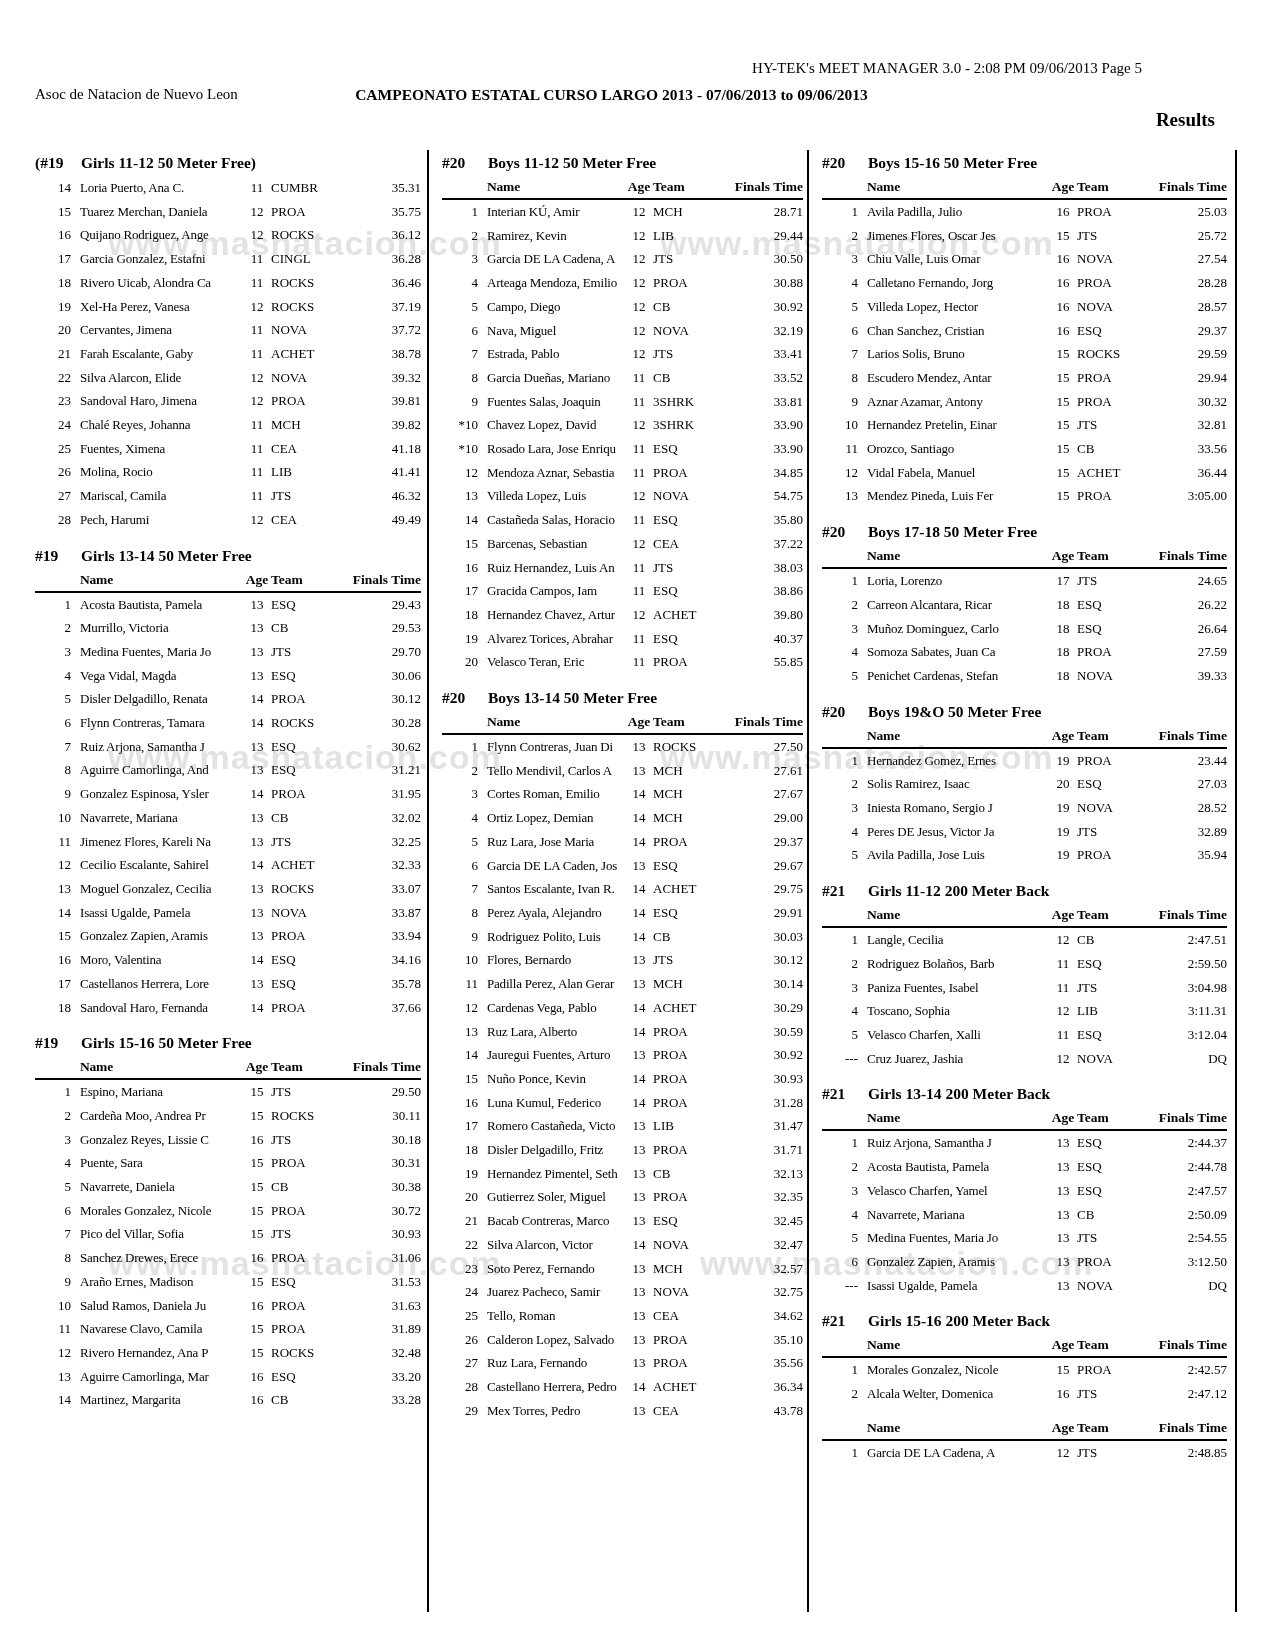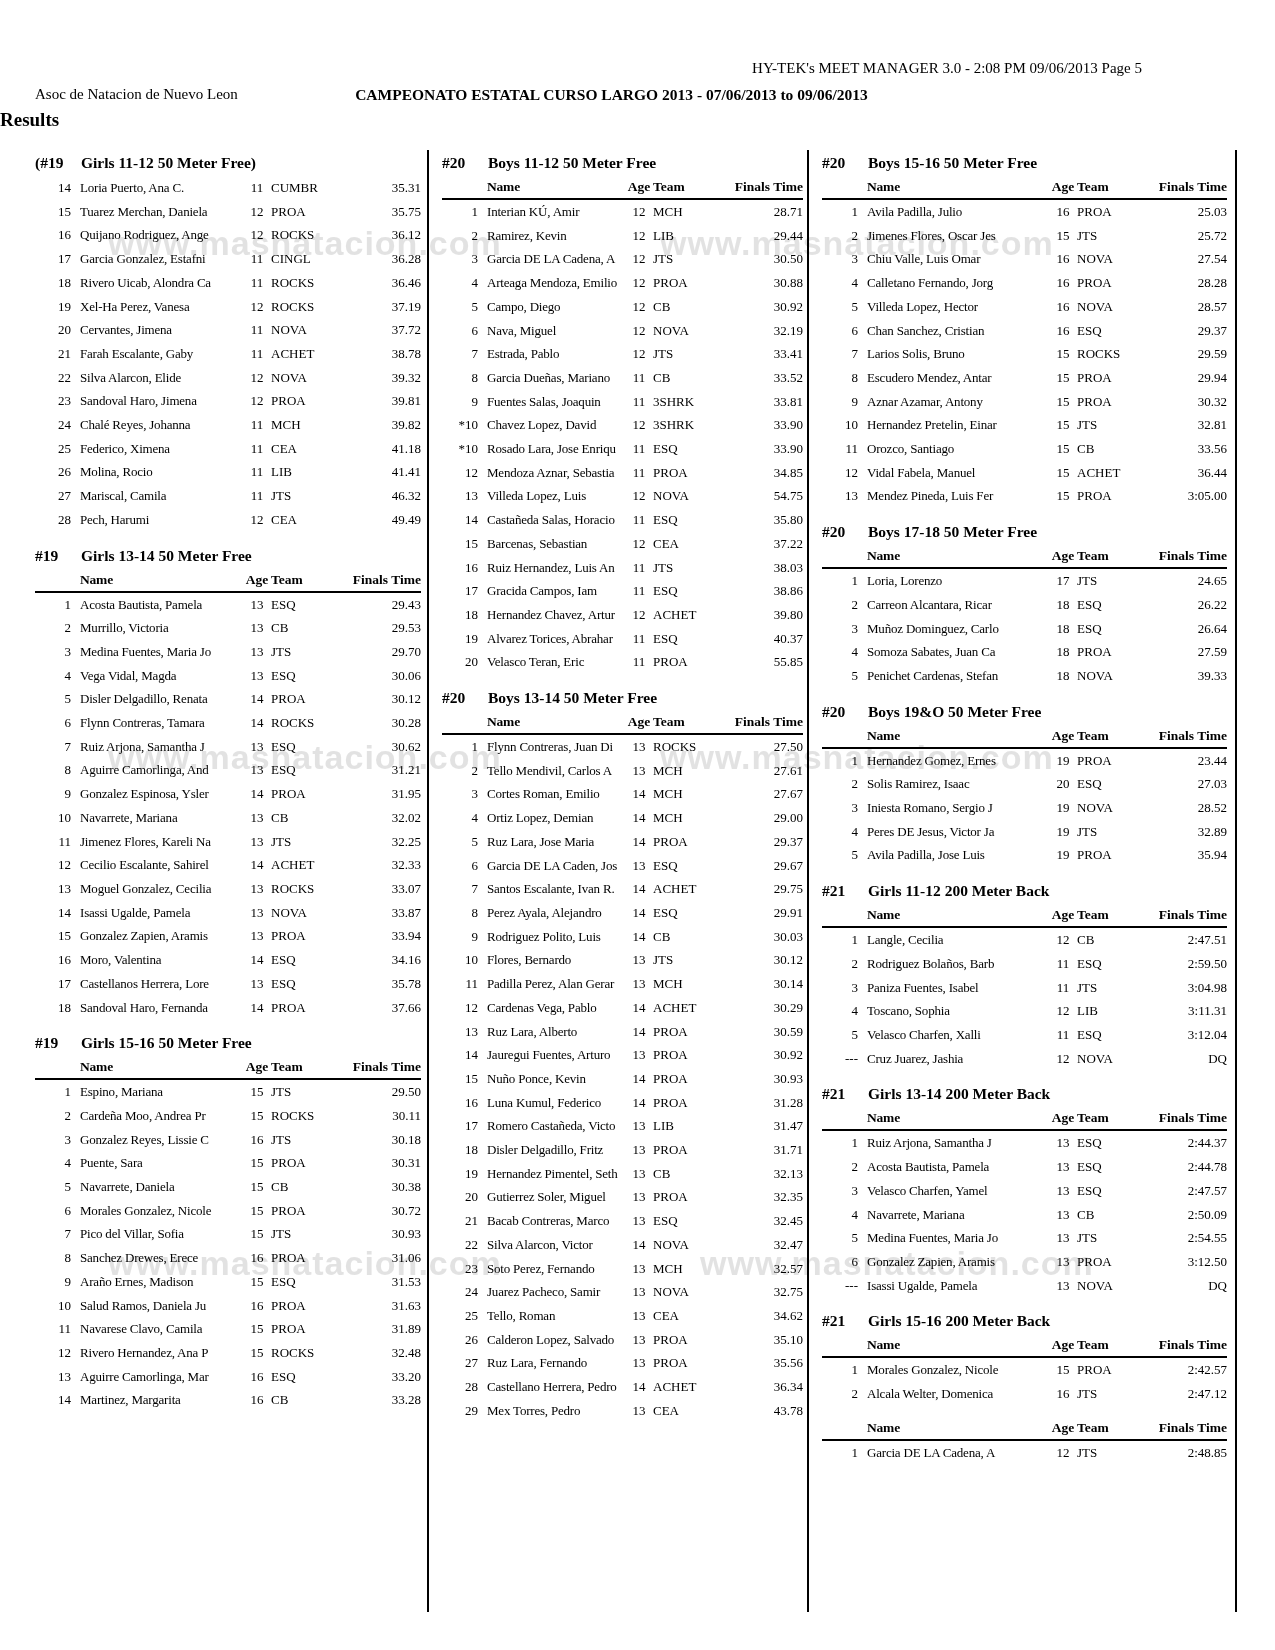--- a/index.html
+++ b/index.html
@@ -11,21 +11,21 @@
   .wm-layer{position:absolute;inset:0;z-index:0;pointer-events:none;}
   .wm{
     position:absolute;font-family:"Liberation Sans","DejaVu Sans",sans-serif;
     font-weight:bold;font-size:34px;letter-spacing:1px;color:#d4d4d4;opacity:.65;
     white-space:nowrap;
   }
   .content{position:absolute;inset:0;z-index:1;}
   .top-org{position:absolute;left:35px;top:60px;font-size:15px;margin-top:26px;}
   .top-meta{position:absolute;right:133px;top:60px;font-size:15px;}
   .meet-title{position:absolute;left:0;right:52px;top:86px;text-align:center;font-weight:bold;font-size:15.5px;}
-  .results-label{position:absolute;left:0;right:60px;top:109px;text-align:left;font-weight:bold;font-size:19px;}
+  .results-label{position:absolute;left:0;right:60px;top:109px;text-align:right;font-weight:bold;font-size:19px;}
   .columns{position:absolute;left:35px;top:150px;height:1462px;display:flex;}
   .col{box-sizing:border-box;}
   .col-1{width:392px;padding-right:6px;}
   .col-2{width:380px;border-left:2px solid #000;padding-left:13px;padding-right:4px;}
   .col-3{width:430px;border-left:2px solid #000;border-right:2px solid #000;padding-left:13px;padding-right:8px;}
   .section{margin-top:11px;}
   .section:first-child{margin-top:0;}
   .sec-title{display:flex;font-weight:bold;font-size:15.5px;line-height:26px;white-space:nowrap;}
   .sec-num{width:46px;flex:none;}
   .row{display:flex;line-height:23.7px;font-size:13px;}
@@ -132,21 +132,21 @@
             </div>
             <div class="row">
               <span class="c-place">24</span>
               <span class="c-name">Chalé Reyes, Johanna</span>
               <span class="c-age">11</span>
               <span class="c-team">MCH</span>
               <span class="c-time">39.82</span>
             </div>
             <div class="row">
               <span class="c-place">25</span>
-              <span class="c-name">Federico, Ximena</span>
+              <span class="c-name">Fuentes, Ximena</span>
               <span class="c-age">11</span>
               <span class="c-team">CEA</span>
               <span class="c-time">41.18</span>
             </div>
             <div class="row">
               <span class="c-place">26</span>
               <span class="c-name">Molina, Rocio</span>
               <span class="c-age">11</span>
               <span class="c-team">LIB</span>
               <span class="c-time">41.41</span>

